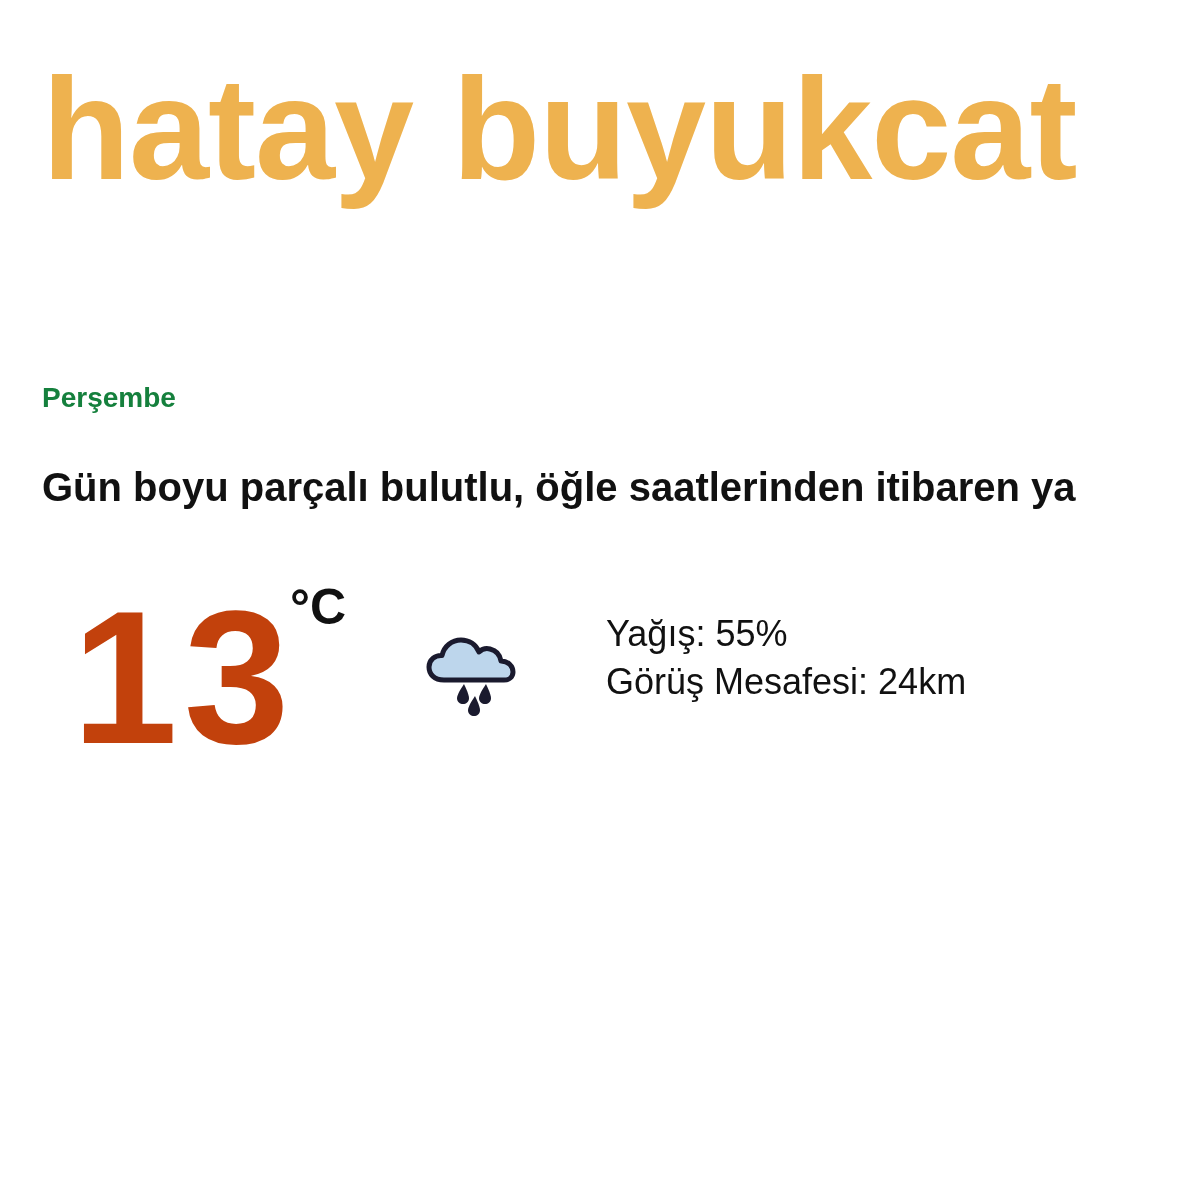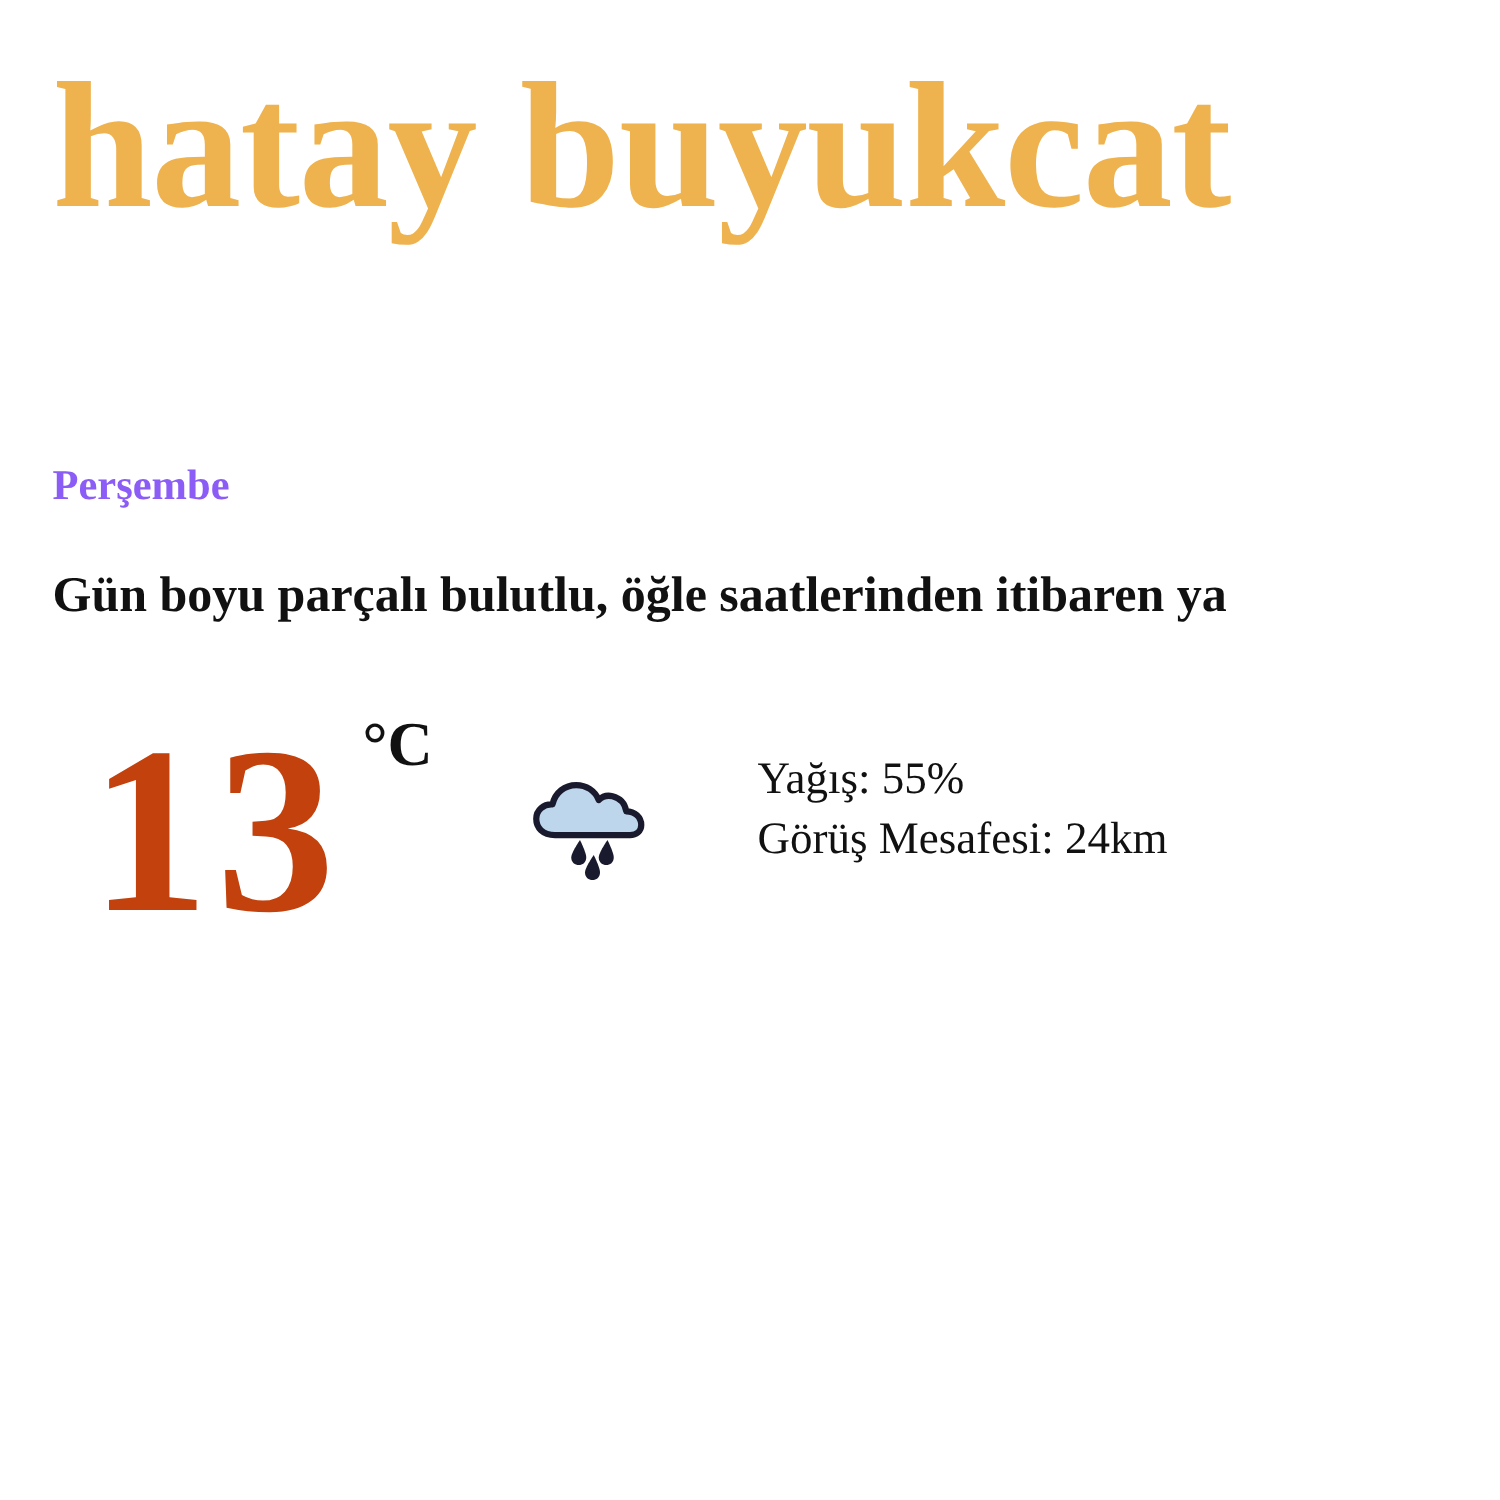--- a/index.html
+++ b/index.html
@@ -14,25 +14,24 @@
 
   body {
     font-family: "Liberation Sans", sans-serif;
     color: #111111;
     position: relative;
   }
 
   .widget {
     position: absolute;
     left: 0;
-    top: 0;
+    top: 12px;
     width: 1200px;
     height: 1148px;
     overflow: hidden;
-    font-family: Liberation Serif, serif;
   }
 
   
   .location-title {
     position: absolute;
     left: 42px;
     top: 62px;
     width: 1160px;
     font-size: 144px;
     font-weight: bold;
@@ -41,24 +40,24 @@
     color: #eeb24f;
     white-space: pre-line;
     word-break: normal;
   }
 
   
   .day-name {
     position: absolute;
     left: 42px;
     top: 372px;
-    font-size: 34px;
+    font-size: 28px;
     font-weight: bold;
     line-height: 1;
-    color: #8b5cf6;
+    color: #15803d;
     white-space: nowrap;
   }
 
   
   .description {
     position: absolute;
     left: 42px;
     top: 452px;
     width: 2400px;
     font-size: 40px;

